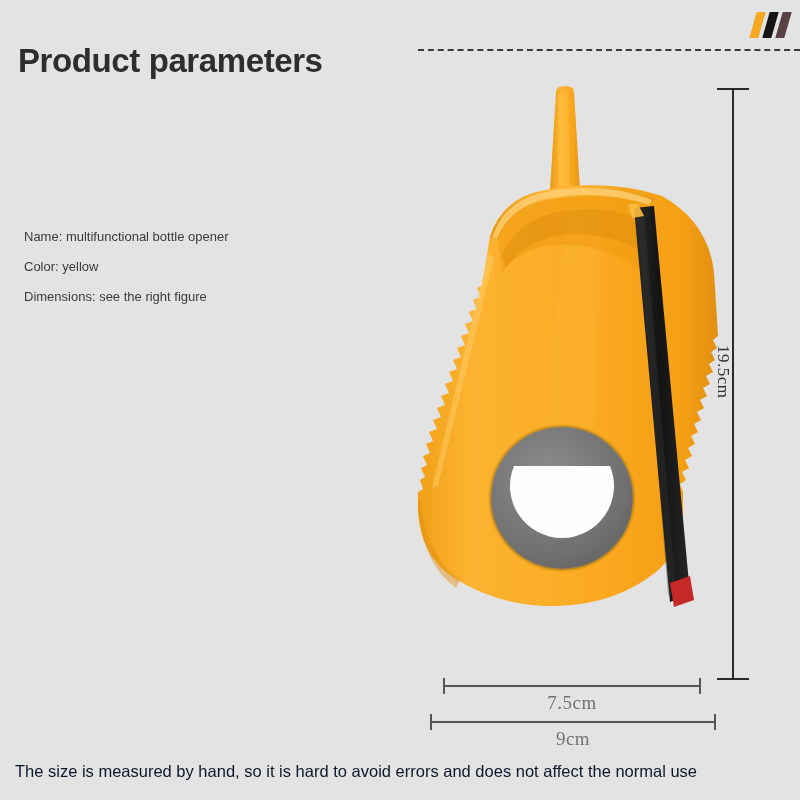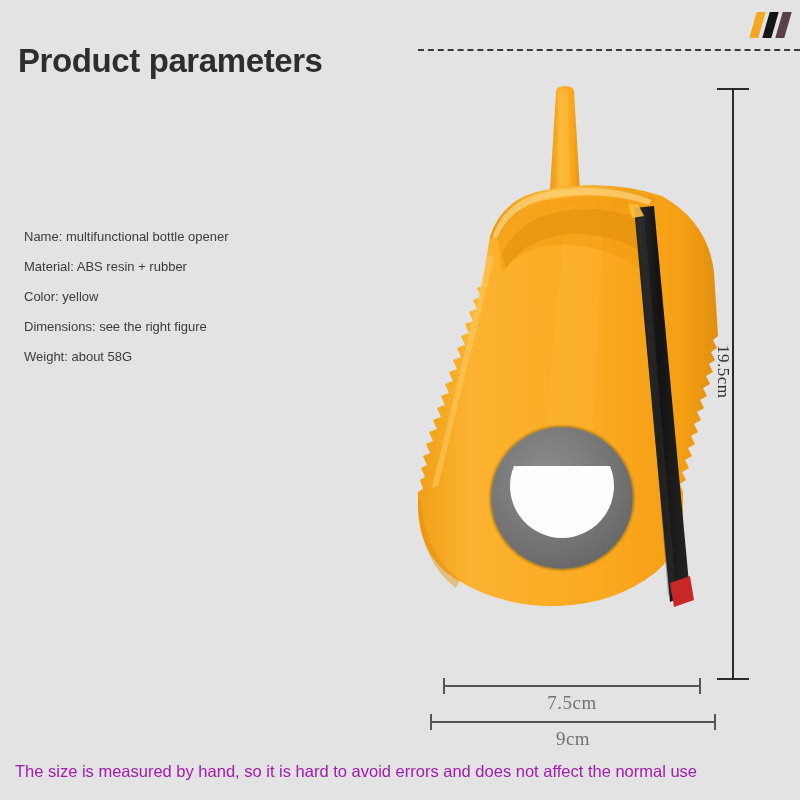--- a/index.html
+++ b/index.html
@@ -71,45 +71,43 @@
     letter-spacing:0.5px;white-space:nowrap;
   }
   #dim-75{left:443px;top:678px;width:258px;}
   #lbl-75{left:443px;top:692px;width:258px;}
   #dim-9{left:430px;top:714px;width:286px;}
   #lbl-9{left:430px;top:728px;width:286px;}
 
   
   .footer-note{
     position:absolute;left:0;top:762px;width:712px;
-    text-align:center;font-size:16.5px;color:#a21caf;
+    text-align:center;font-size:16.5px;color:#0f172a;
     font-family:"Liberation Sans",sans-serif;white-space:nowrap;
   }
 </style>
 </head>
 <body>
 
 <div id="page">
 
   <div class="logo">
     <span class="bar b1"></span>
     <span class="bar b2"></span>
     <span class="bar b3"></span>
   </div>
 
   <div class="dashed-rule"></div>
 
   <div class="page-title">Product parameters</div>
 
   <div class="spec-list">
     <div class="spec-line">Name: multifunctional bottle opener</div>
-    <div class="spec-line">Material: ABS resin + rubber</div>
     <div class="spec-line">Color: yellow</div>
     <div class="spec-line">Dimensions: see the right figure</div>
-    <div class="spec-line">Weight: about 58G</div>
   </div>
 
   <div class="product">
     <svg viewBox="0 0 300 600" xmlns="http://www.w3.org/2000/svg">
       <defs>
         <linearGradient id="bodyGrad" x1="0" y1="0" x2="1" y2="0">
           <stop offset="0%" stop-color="#f0a018"></stop>
           <stop offset="18%" stop-color="#fcb331"></stop>
           <stop offset="55%" stop-color="#fbab23"></stop>
           <stop offset="88%" stop-color="#f59f14"></stop>

